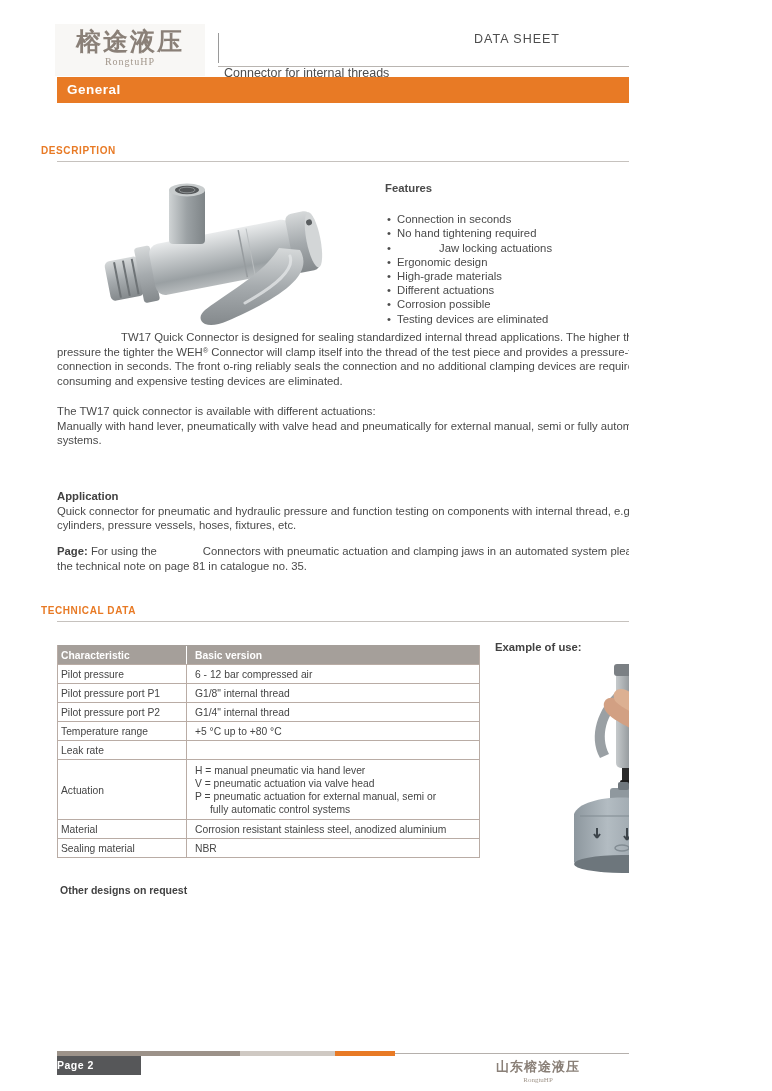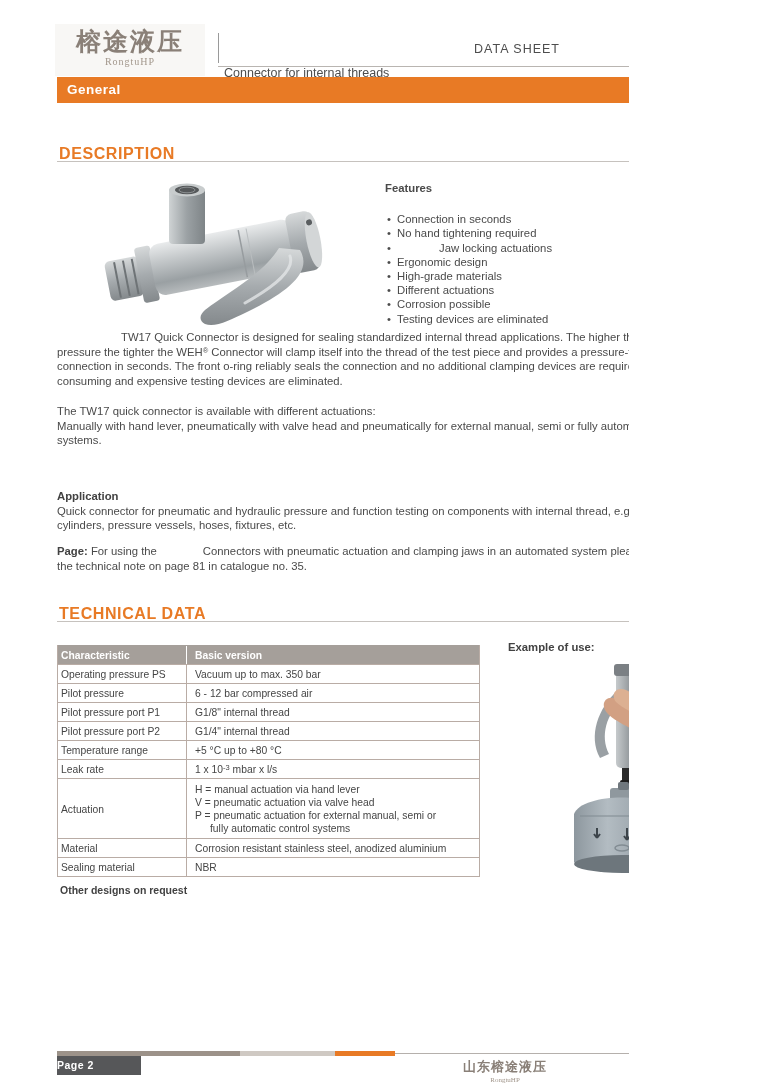--- a/index.html
+++ b/index.html
@@ -5,27 +5,27 @@
   html,body{margin:0;padding:0;}
   body{font-family:"Liberation Sans",sans-serif;background:#ffffff;}
   .page{position:relative;width:629px;height:1091px;background:#ffffff;overflow:hidden;color:#4d4d4d;}
 
   
   .logo-box{position:absolute;left:55px;top:24px;width:150px;height:52px;background:#f8f7f5;text-align:center;}
   .logo-main{font-size:25px;font-weight:bold;color:#8a8078;letter-spacing:2px;line-height:30px;margin-top:2px;}
   .logo-sub{font-family:"Liberation Serif",serif;font-size:10px;color:#a2978c;letter-spacing:1px;}
   .head-divider{position:absolute;left:218px;top:33px;width:1px;height:30px;background:#9a9a9a;}
   .doc-title{position:absolute;left:224px;top:42px;font-size:12.5px;color:#4d4d4d;margin-top:24px;}
-  .doc-type{position:absolute;top:42px;right:69px;font-size:12.5px;color:#4d4d4d;letter-spacing:1px;}
+  .doc-type{position:absolute;top:32px;right:69px;font-size:12.5px;color:#4d4d4d;letter-spacing:1px;}
   .head-underline{position:absolute;left:218px;top:66px;width:485px;height:1px;background:#b9b5b1;}
   .banner{position:absolute;left:57px;top:77px;width:646px;height:26px;background:#e87a25;color:#ffffff;
           font-weight:bold;font-size:13.5px;line-height:26px;padding-left:10px;box-sizing:border-box;letter-spacing:.5px;}
 
   
-  .sec-head{position:absolute;left:59px;color:#e87a25;font-weight:bold;font-size:16px;letter-spacing:.6px;}
+  .sec-head{position:absolute;left:41px;color:#e87a25;font-weight:bold;font-size:10px;letter-spacing:.6px;}
   .sec-rule{position:absolute;left:57px;width:646px;height:1px;background:#c6c2be;}
 
   
   .features{position:absolute;left:385px;top:181px;width:300px;font-size:11.3px;line-height:14.2px;color:#4a4a4a;}
   .features .f-title{font-weight:bold;margin-bottom:17px;}
   .f-item{position:relative;padding-left:12px;}
   .f-item .dot{position:absolute;left:2px;top:0;}
   .gap{display:inline-block;height:1px;}
   .body-text{position:absolute;left:57px;width:648px;font-size:11.3px;line-height:14.6px;color:#4a4a4a;}
   .bold{font-weight:bold;color:#424242;}
@@ -37,29 +37,29 @@
   .trow{display:flex;border-top:1px solid #b9aca5;}
   .thead-row{background:#a59f9a;color:#ffffff;font-weight:bold;border-top:1px solid #a59f9a;}
   .tc1{width:129px;box-sizing:border-box;padding:4px 6px 3px 3px;border-right:1px solid #b9aca5;display:flex;flex-direction:column;justify-content:center;}
   .thead-row .tc1{border-right:1px solid #ffffff;}
   .tc2{flex:1;box-sizing:border-box;padding:4px 14px 3px 8px;display:flex;flex-direction:column;justify-content:center;}
   .tline{line-height:13px;}
   .tindent{padding-left:15px;}
   .tfoot-note{position:absolute;left:60px;top:884px;font-size:10.5px;font-weight:bold;color:#424242;}
 
   
-  .example-title{position:absolute;left:508px;top:641px;font-size:11.3px;font-weight:bold;color:#424242;}
+  .example-title{position:absolute;left:495px;top:641px;font-size:11.3px;font-weight:bold;color:#424242;}
   .photo{position:absolute;}
 
   
   .fbar-seg{position:absolute;top:1051px;height:5px;}
   .fbar-line{position:absolute;top:1053px;height:1px;background:#b5b0ac;}
   .page-badge{position:absolute;left:57px;top:1056px;width:84px;height:19px;background:#565759;color:#ffffff;
               font-size:10.5px;font-weight:bold;text-align:left;line-height:19px;letter-spacing:.5px;}
-  .f-logo{position:absolute;right:82px;top:1058px;text-align:center;}
+  .f-logo{position:absolute;right:49px;top:1058px;text-align:center;}
   .f-logo-main{font-size:13px;font-weight:bold;color:#8a8078;letter-spacing:1px;}
   .f-logo-sub{font-family:"Liberation Serif",serif;font-size:7px;color:#a29astroke;color:#a2978c;}
 </style>
 </head>
 <body>
 
 <div class="page">
 
   <div class="logo-box">
     <div class="logo-main">榕途液压</div>
@@ -149,49 +149,42 @@
 
   <div class="sec-head" style="top:605px;">TECHNICAL DATA</div>
   <div class="sec-rule" style="top:621px;"></div>
 
   <div class="ttable">
     <div class="trow thead-row">
       <div class="tc1">Characteristic</div>
       <div class="tc2">Basic version</div>
     </div>
     <div class="trow">
-      <div class="tc1">Operating pressure PS</div>
-      <div class="tc2">Vacuum up to max. 350 bar</div>
-    </div>
-    <div class="trow">
       <div class="tc1">Pilot pressure</div>
       <div class="tc2">6 - 12 bar compressed air</div>
     </div>
     <div class="trow">
       <div class="tc1">Pilot pressure port P1</div>
       <div class="tc2">G1/8" internal thread</div>
     </div>
     <div class="trow">
       <div class="tc1">Pilot pressure port P2</div>
       <div class="tc2">G1/4" internal thread</div>
     </div>
     <div class="trow">
       <div class="tc1">Temperature range</div>
       <div class="tc2">+5 °C up to +80 °C</div>
     </div>
     <div class="trow">
       <div class="tc1">Leak rate</div>
-      <div class="tc2">
-          <span><span>1 x 10</span><span class="supr">-3</span><span> mbar x l/s</span></span>
-        </div>
     </div>
     <div class="trow">
       <div class="tc1">Actuation</div>
       <div class="tc2">
-        <div class="tline">H = manual actuation via hand lever</div>
+        <div class="tline">H = manual pneumatic via hand lever</div>
         <div class="tline">V = pneumatic actuation via valve head</div>
         <div class="tline">P = pneumatic actuation for external manual, semi or</div>
         <div class="tline tindent">fully automatic control systems</div>
       </div>
     </div>
     <div class="trow">
       <div class="tc1">Material</div>
       <div class="tc2">Corrosion resistant stainless steel, anodized aluminium</div>
     </div>
     <div class="trow">

